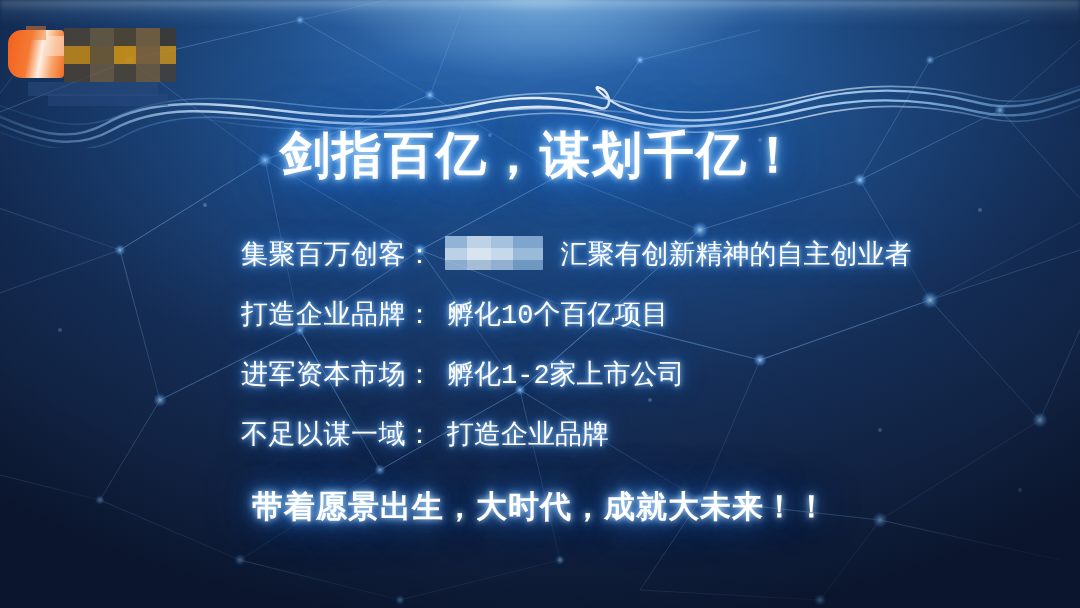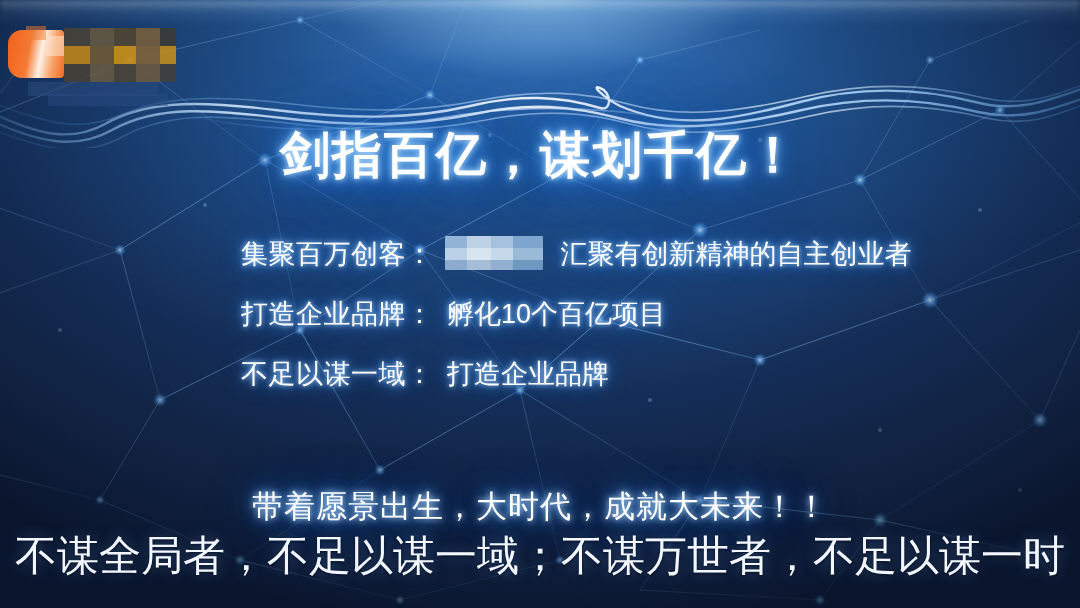--- a/index.html
+++ b/index.html
@@ -52,30 +52,30 @@
       0 0 70px rgba(28,95,190,.75);
   }
 
   #bullets{position:absolute;left:225px;top:234px;width:800px;}
   .bline{
     height:60px;line-height:40px;
     font-size:27px;color:#ffffff;white-space:nowrap;
     text-shadow:0 0 5px #a9d7ff,0 0 12px #3d8de8,0 0 22px #2569c4;
   }
   .bline .lbl{letter-spacing:.5px;padding-left:16px;}
-  .bline .val{margin-left:6px;}
+  .bline .val{margin-left:6px;font-family:Liberation Mono, monospace;}
   .redact{
     display:inline-block;vertical-align:-7px;
     width:98px;height:34px;margin:0 4px;position:relative;overflow:hidden;border-radius:1px;
   }
   .redact i{position:absolute;display:block;}
 
   #slogan{
     position:absolute;left:0;top:486px;width:1080px;text-align:center;
-    font-size:31px;font-weight:400;letter-spacing:1px;color:#ffffff;
+    font-size:31px;font-weight:700;letter-spacing:1px;color:#ffffff;
     text-shadow:0 0 6px #bfe3ff,0 0 14px #4a9af0,0 0 28px #2166c4,0 0 48px rgba(26,88,178,.7);
   }
   #quote{
     position:absolute;left:0;top:528px;width:1080px;text-align:center;
     font-family:"Liberation Serif","DejaVu Serif",serif;
     font-size:42px;color:#f2f7ff;letter-spacing:0px;white-space:nowrap;
     text-shadow:0 1px 3px rgba(4,12,32,.85), 0 0 14px rgba(120,180,245,.35);
   }
 </style>
 </head>
@@ -243,24 +243,27 @@
         <i style="left:68px;top:24px;width:30px;height:10px;background:#8cb4d8;opacity:.75"></i>
       </span>
       <span class="val">汇聚有创新精神的自主创业者</span>
     </div>
 
     <div class="bline">
       <span class="lbl">打造企业品牌：</span>
       <span class="val">孵化10个百亿项目</span>
     </div>
 
+    <div class="bline">
+      <span class="lbl">进军资本市场：</span>
+      <span class="val">孵化1-2家上市公司</span>
+    </div>
 
     <div class="bline">
       <span class="lbl">不足以谋一域：</span>
       <span class="val">打造企业品牌</span>
     </div>
 
   </div>
 
   <div id="slogan">带着愿景出生，大时代，成就大未来！！</div>
-  <div id="quote">不谋全局者，不足以谋一域；不谋万世者，不足以谋一时</div>
 
 </div>
 
 </body></html>

